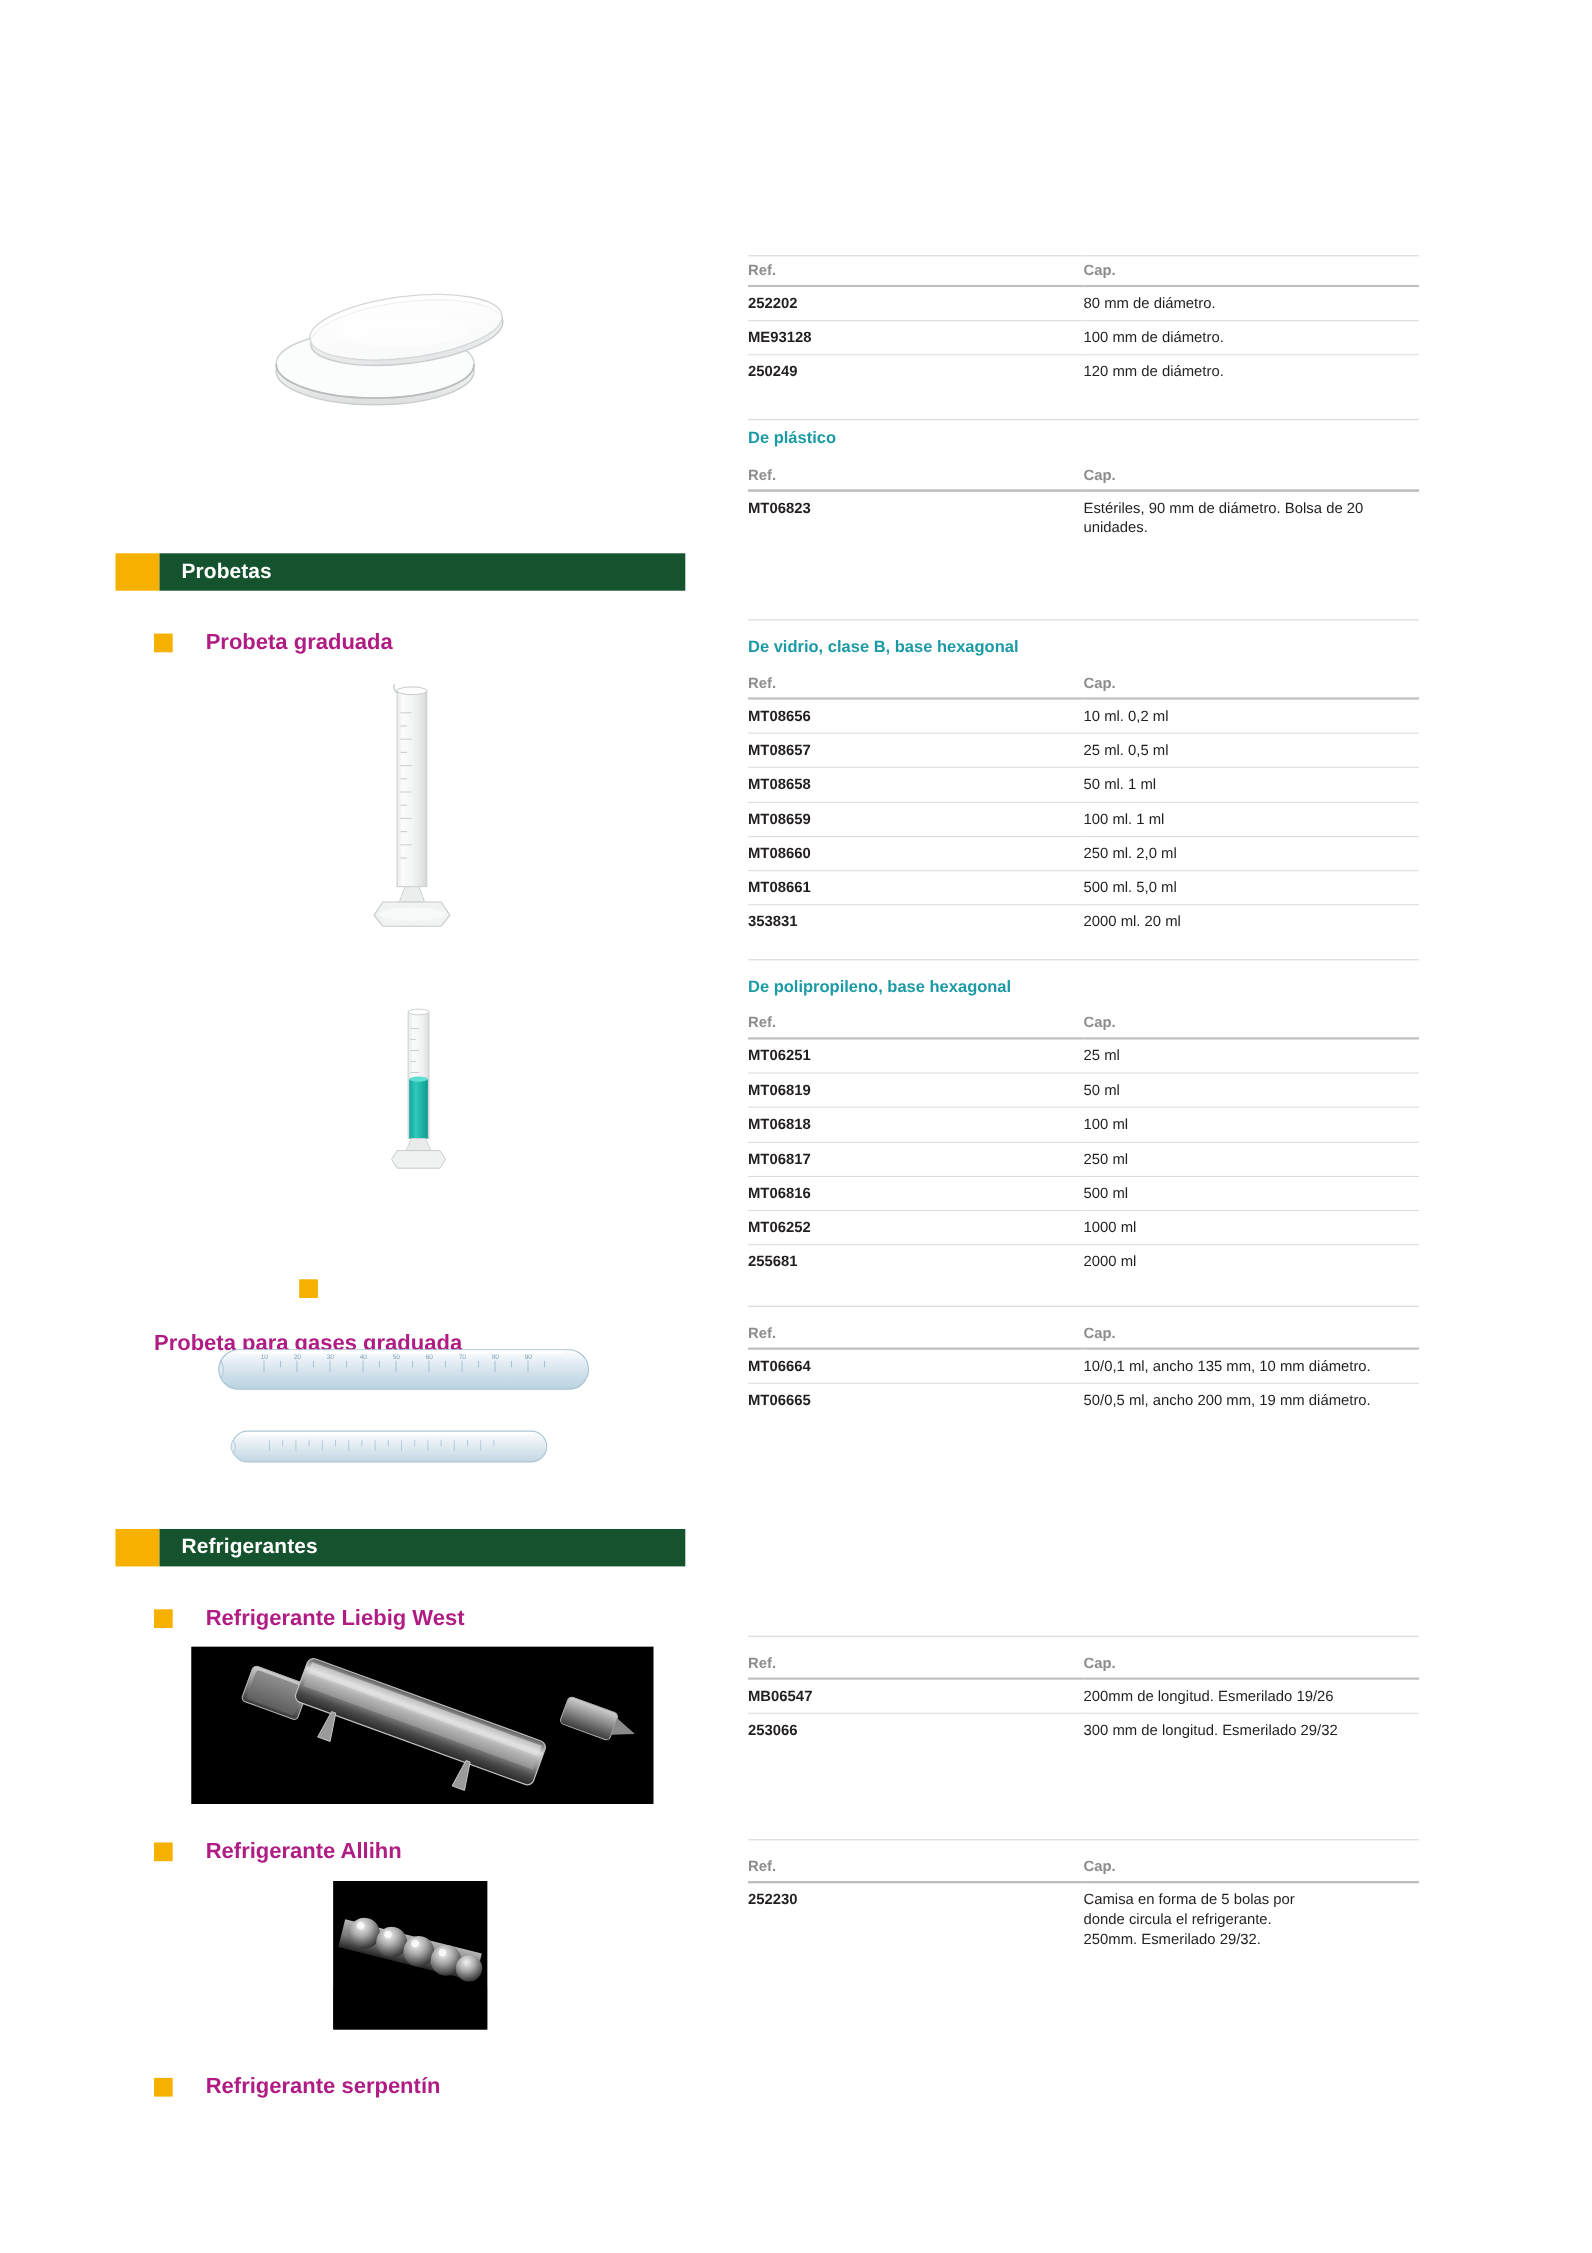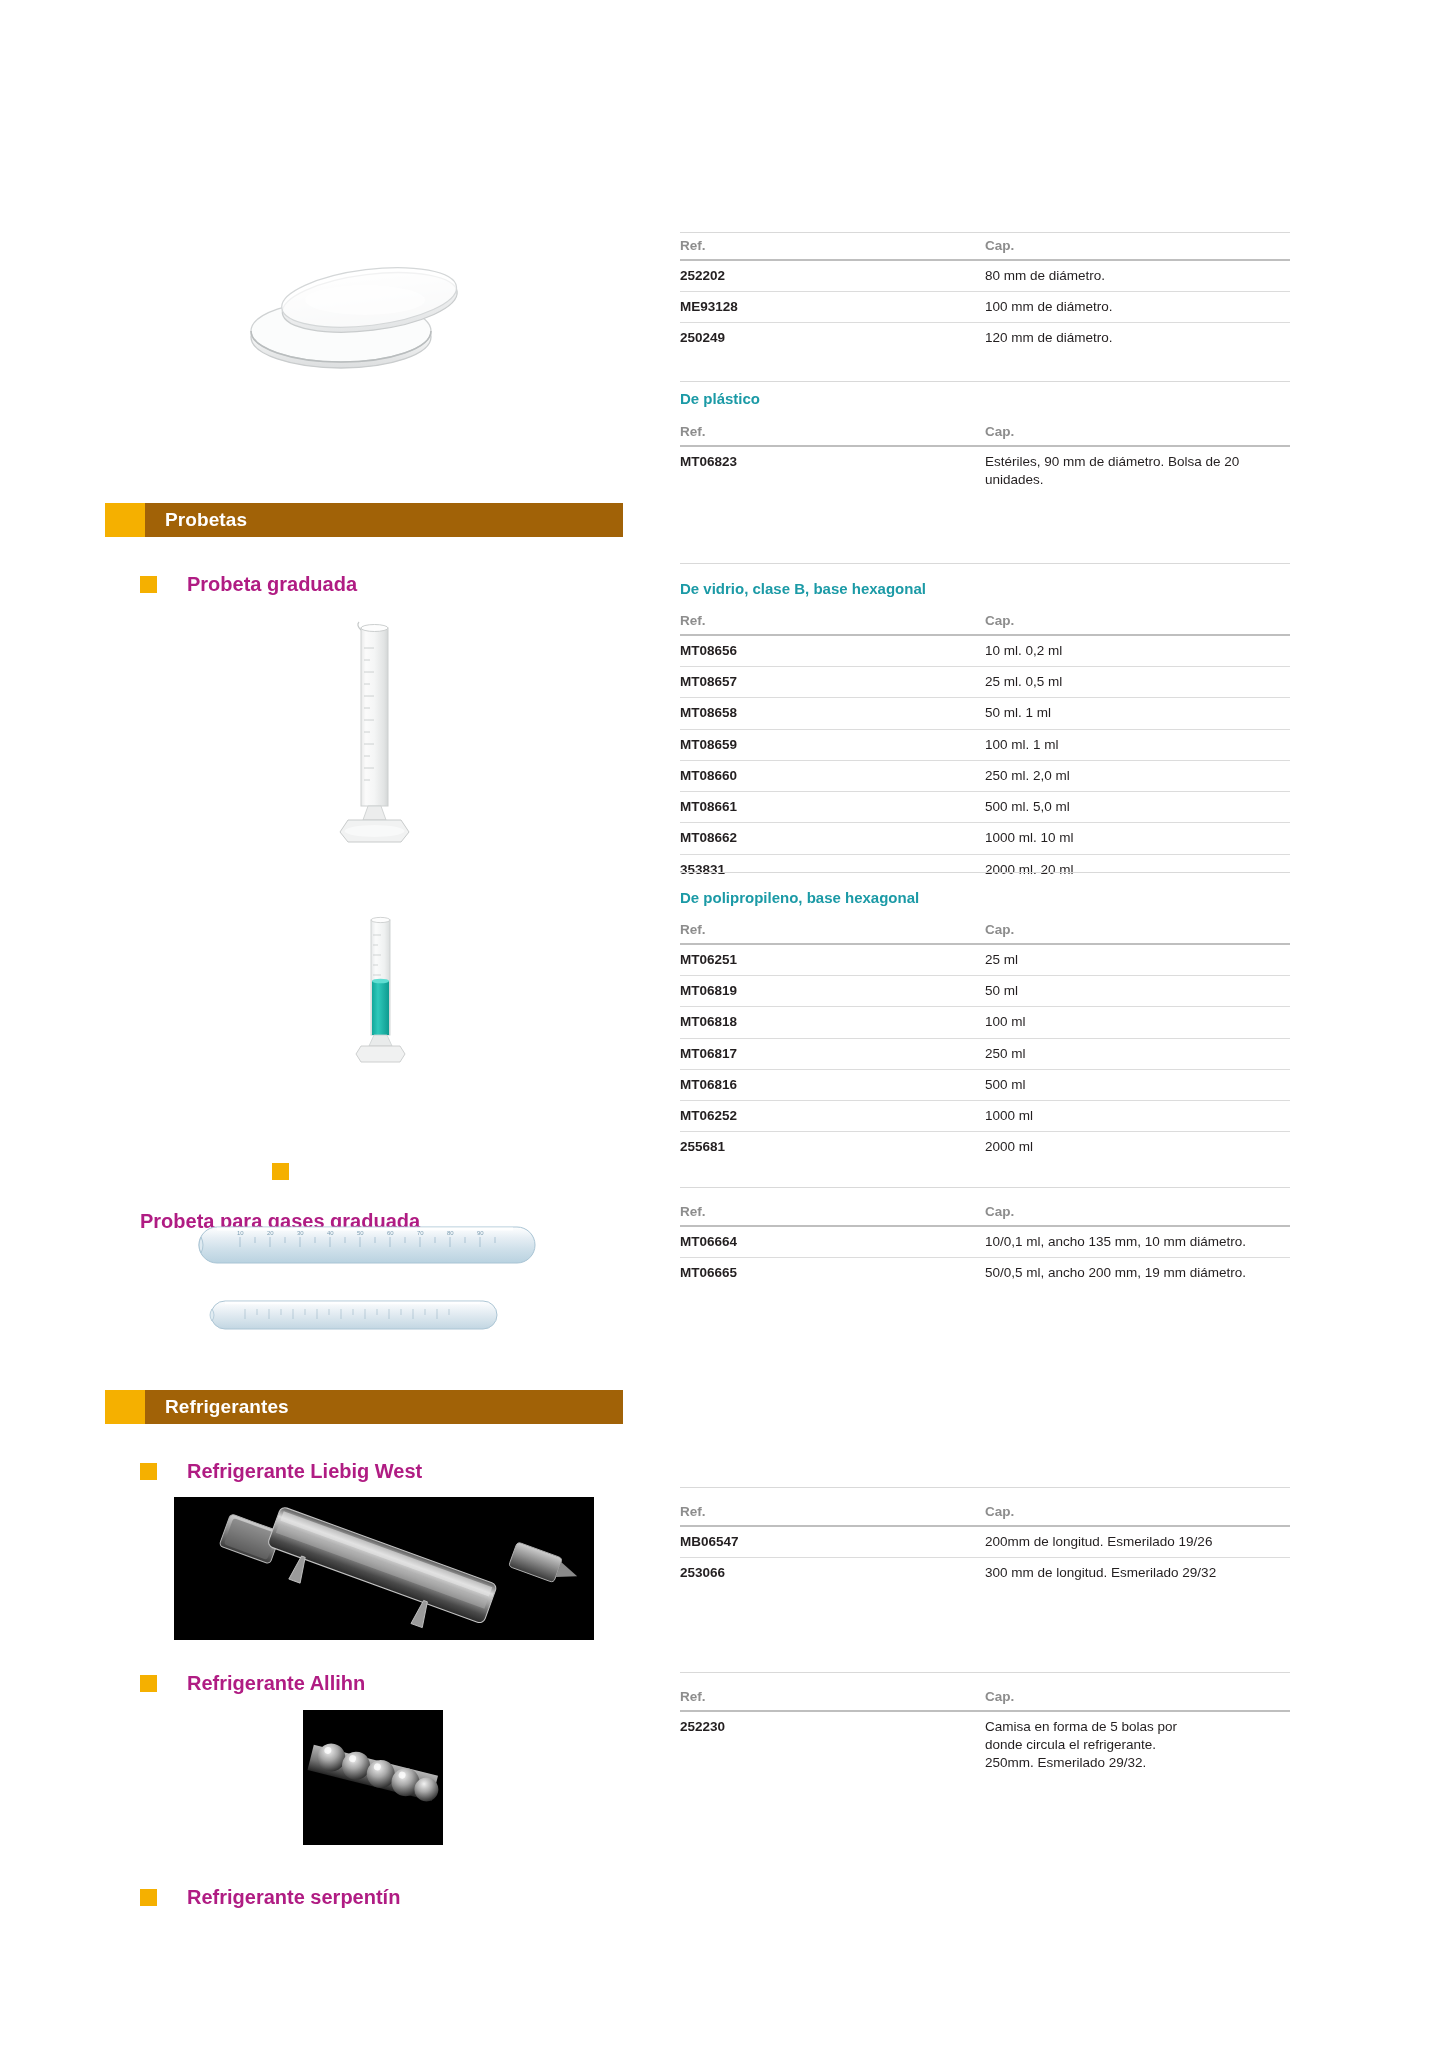--- a/index.html
+++ b/index.html
@@ -25,21 +25,21 @@
     align-items: stretch;
     width: 518px;
   }
   .banner .swatch {
     width: 40px;
     background: #f5b000;
     flex: 0 0 40px;
   }
   .banner .bar {
     flex: 1 1 auto;
-    background: #a16207;
+    background: #14532d;
     display: flex;
     align-items: center;
     padding-left: 20px;
   }
   .banner .bar span {
     color: #ffffff;
     font-size: 19px;
     font-weight: bold;
     letter-spacing: .1px;
   }
@@ -254,24 +254,20 @@
         <td class="ref">MT08659</td>
         <td>100 ml. 1 ml</td>
       </tr>
       <tr>
         <td class="ref">MT08660</td>
         <td>250 ml. 2,0 ml</td>
       </tr>
       <tr>
         <td class="ref">MT08661</td>
         <td>500 ml. 5,0 ml</td>
-      </tr>
-      <tr>
-        <td class="ref">MT08662</td>
-        <td>1000 ml. 10 ml</td>
       </tr>
       <tr>
         <td class="ref">353831</td>
         <td>2000 ml. 20 ml</td>
       </tr>
     </tbody>
   </table>
 
   <div class="photo" style="left:350px; top:915px; width:60px; height:150px;">
     <svg width="60" height="150" viewBox="0 0 60 150">

